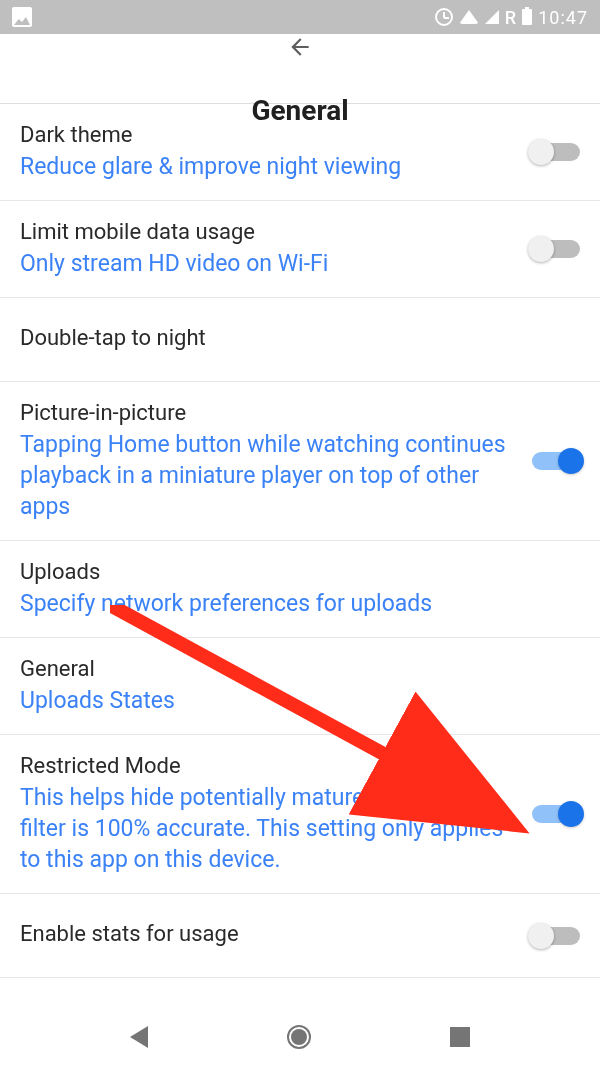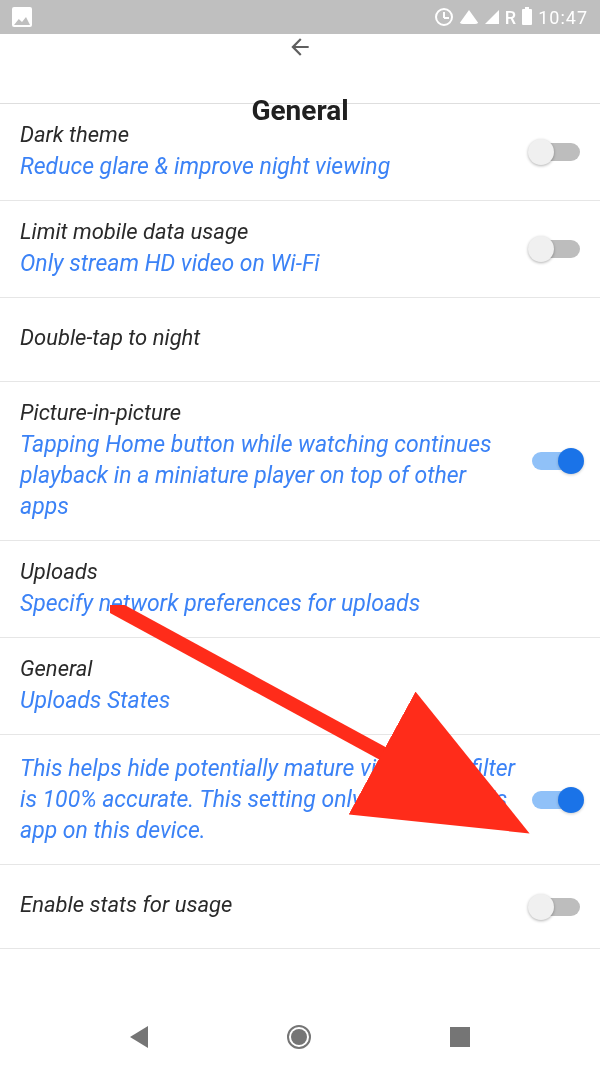--- a/index.html
+++ b/index.html
@@ -126,21 +126,20 @@
       cursor: pointer;
     }
     .app-title {
       font-size: 28px;
       font-weight: 700;
       color: #202020;
     }
     .settings-list {
       display: flex;
       flex-direction: column;
-      font-style: italic;
     }
     .setting-item {
       padding: 18px 20px;
       border-bottom: 1px solid #e6e6e6;
       display: flex;
       align-items: center;
       justify-content: space-between;
       gap: 16px;
       min-height: 84px;
     }
@@ -308,20 +307,21 @@
 
   <div class="setting-item">
     <div class="setting-text">
       <div class="setting-title">General</div>
       <div class="setting-subtitle">Uploads States</div>
     </div>
   </div>
 
   <div class="setting-item">
     <div class="setting-text">
+      <div class="setting-title">Restricted Mode</div>
       <div class="setting-subtitle">This helps hide potentially mature videos. No filter is 100% accurate. This setting only applies to this app on this device.</div>
     </div>
     <div class="toggle toggle-on">
       <div class="toggle-knob"></div>
     </div>
   </div>
 
   <div class="setting-item">
     <div class="setting-text">
       <div class="setting-title">Enable stats for usage</div>

